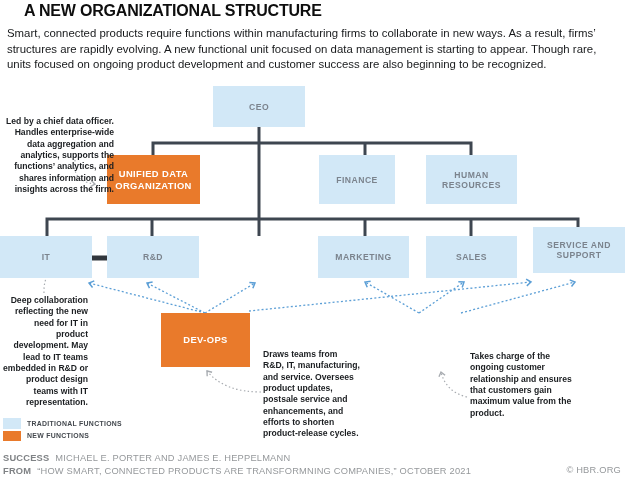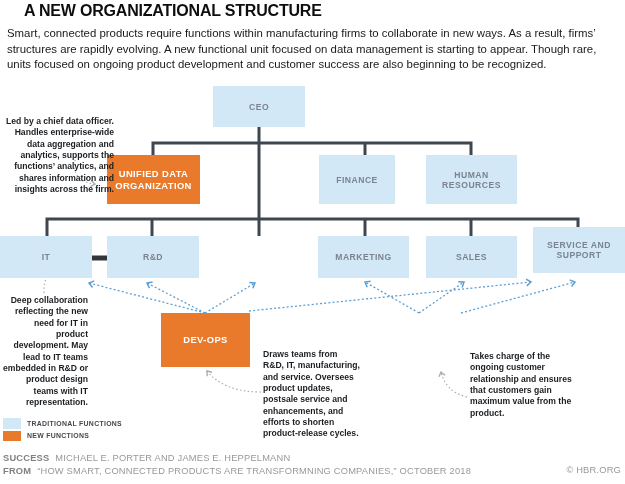--- a/index.html
+++ b/index.html
@@ -116,18 +116,18 @@
       <span class="swatch" style="background-color: rgb(233, 122, 43);"></span>
       <span class="legend-label">NEW FUNCTIONS</span>
     </div>
   </div>
 
   <div class="footer">
     <div>
       <b>SUCCESS</b><span>MICHAEL E. PORTER AND JAMES E. HEPPELMANN</span>
     </div>
     <div>
-      <b>FROM</b><span>“HOW SMART, CONNECTED PRODUCTS ARE TRANSFORMNING COMPANIES,” OCTOBER 2018</span>
+      <b>FROM</b><span>“HOW SMART, CONNECTED PRODUCTS ARE TRANSFORMNING COMPANIES,” OCTOBER 2021</span>
     </div>
   </div>
   <div class="copyright">© HBR.ORG</div>
 
 </div>
 
 </body></html>

